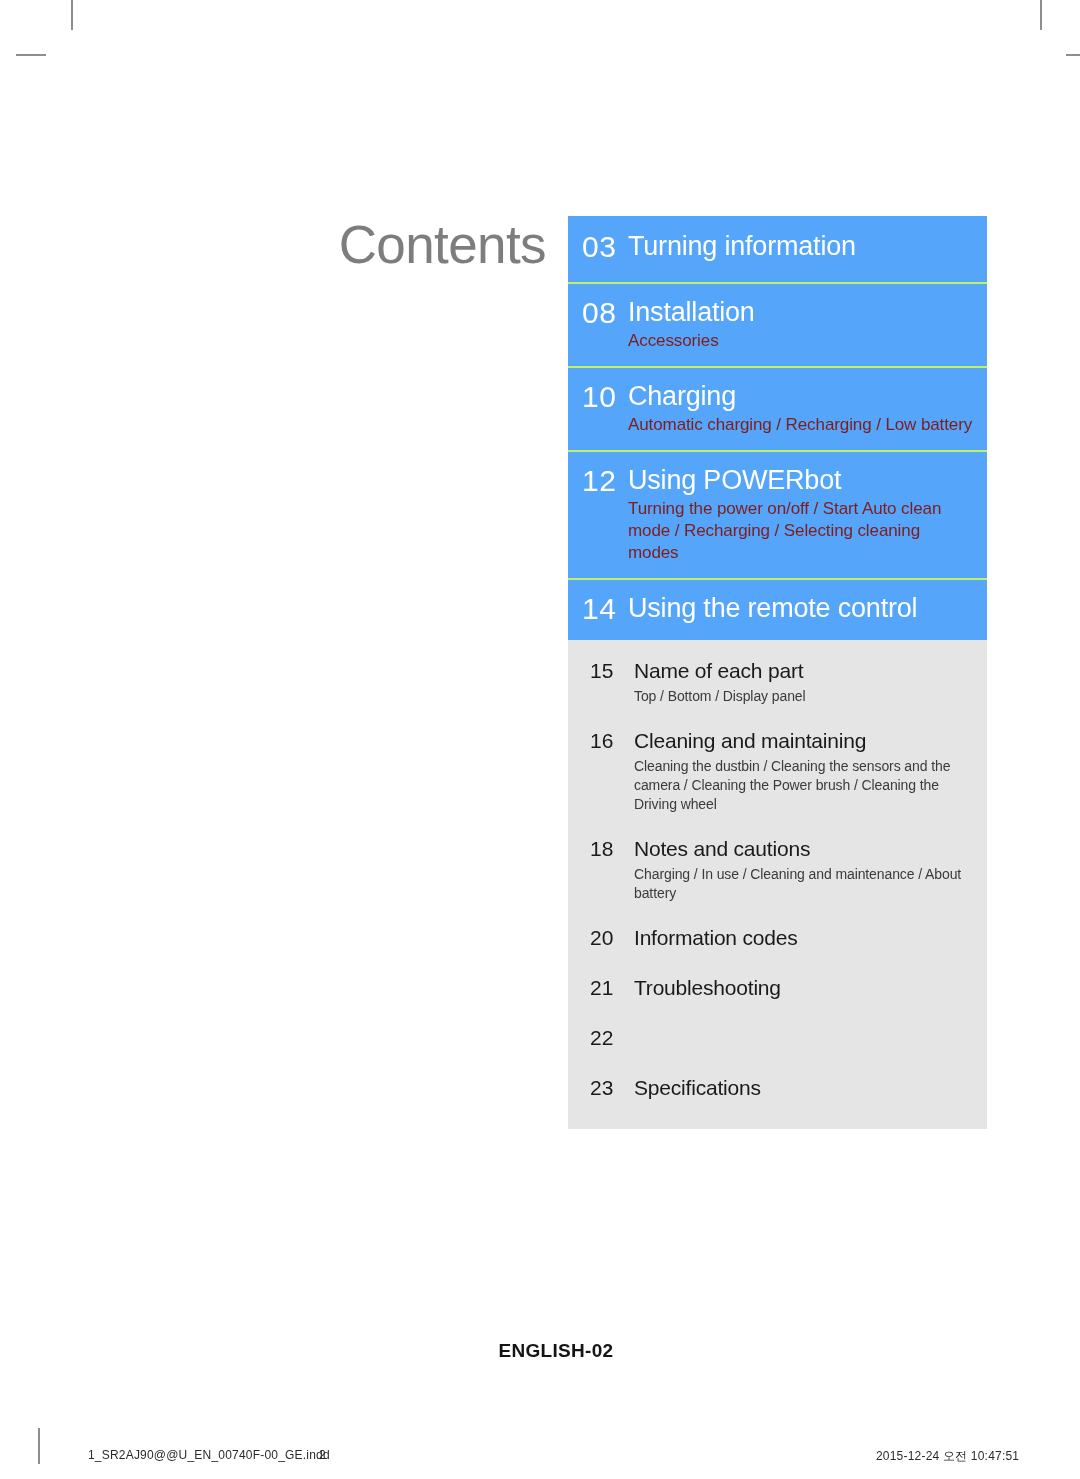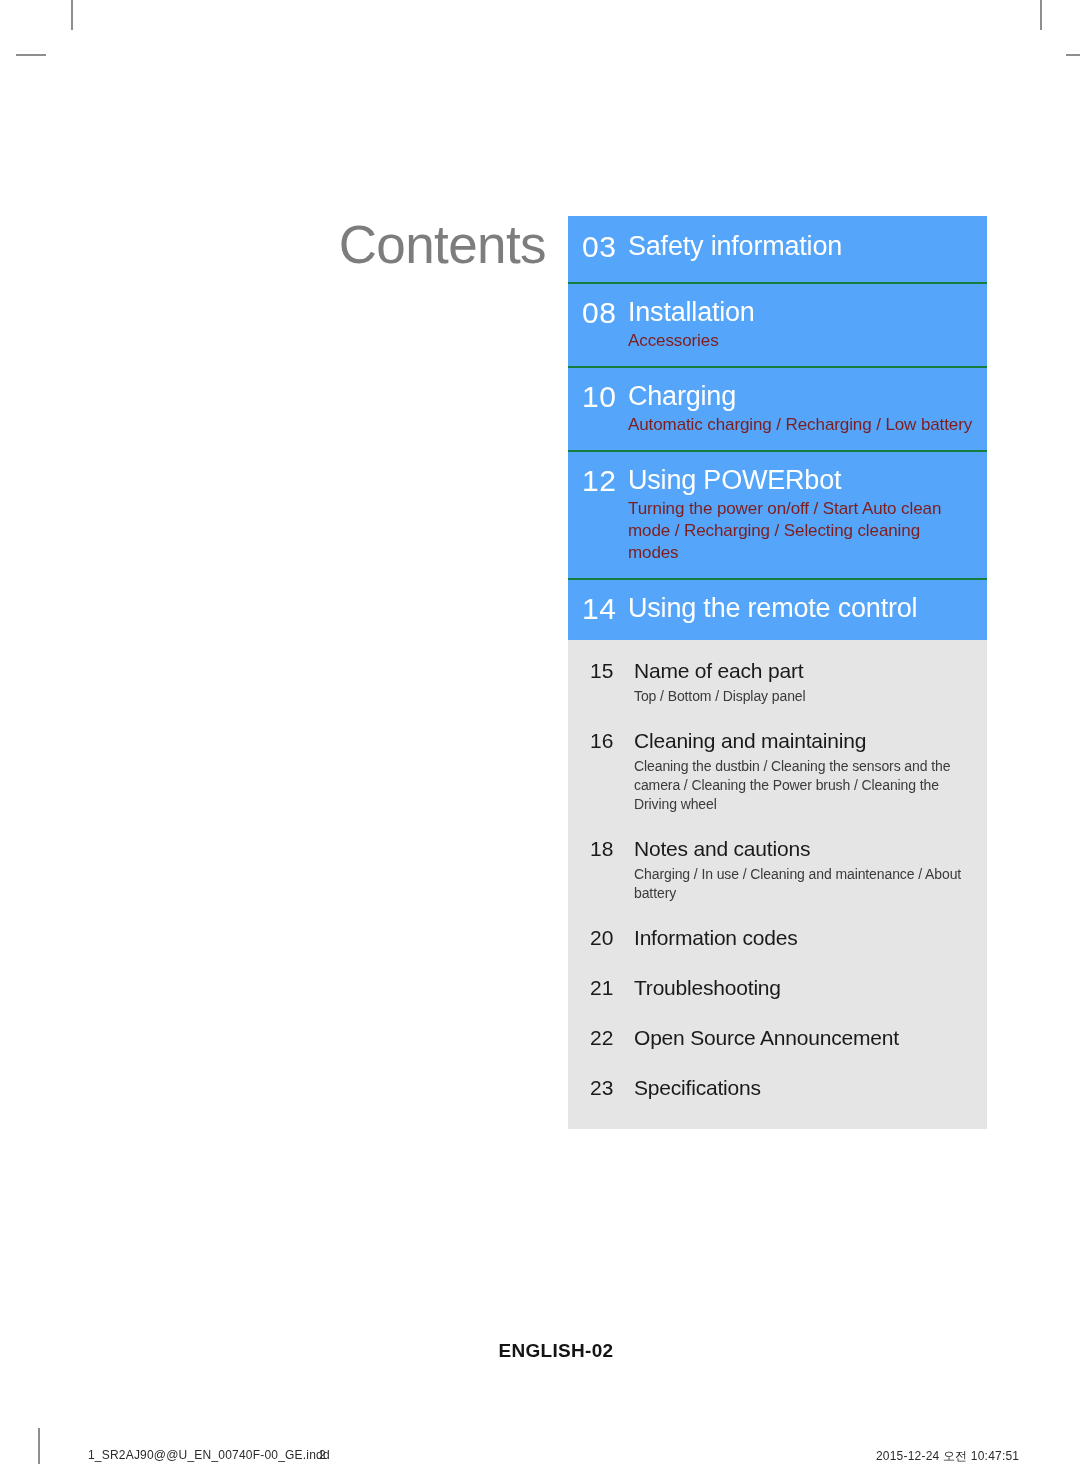--- a/index.html
+++ b/index.html
@@ -48,21 +48,21 @@
   }
 
   
   .blue-group { background: #55a5fa; }
   .row {
     position: relative;
     display: flex;
     align-items: flex-start;
     box-sizing: border-box;
   }
-  .blue-group .row { border-bottom: 2px solid #15803d; }
+  .blue-group .row { border-bottom: 2px solid #bef264; }
   .blue-group .row:last-child { border-bottom: none; }
 
   .row-pad-lg { padding: 12px 12px 14px 14px; }
 
   .num {
     flex: 0 0 auto;
     width: 46px;
     text-align: left;
     white-space: nowrap;
   }
@@ -162,21 +162,21 @@
 
   <div class="contents-title">Contents</div>
 
   <div class="toc-panel">
 
     <div class="blue-group">
 
       <div class="row row-first">
         <div class="num">03</div>
         <div class="txt">
-          <div class="title">Safety information</div>
+          <div class="title">Turning information</div>
         </div>
       </div>
 
       <div class="row row-pad-lg">
         <div class="num">08</div>
         <div class="txt">
           <div class="title">Installation</div>
           <div class="sub">Accessories</div>
         </div>
       </div>
@@ -241,23 +241,20 @@
 
       <div class="row compact">
         <div class="num">21</div>
         <div class="txt">
           <div class="title">Troubleshooting</div>
         </div>
       </div>
 
       <div class="row compact">
         <div class="num">22</div>
-        <div class="txt">
-          <div class="title">Open Source Announcement</div>
-        </div>
       </div>
 
       <div class="row compact">
         <div class="num">23</div>
         <div class="txt">
           <div class="title">Specifications</div>
         </div>
       </div>
 
     </div>

